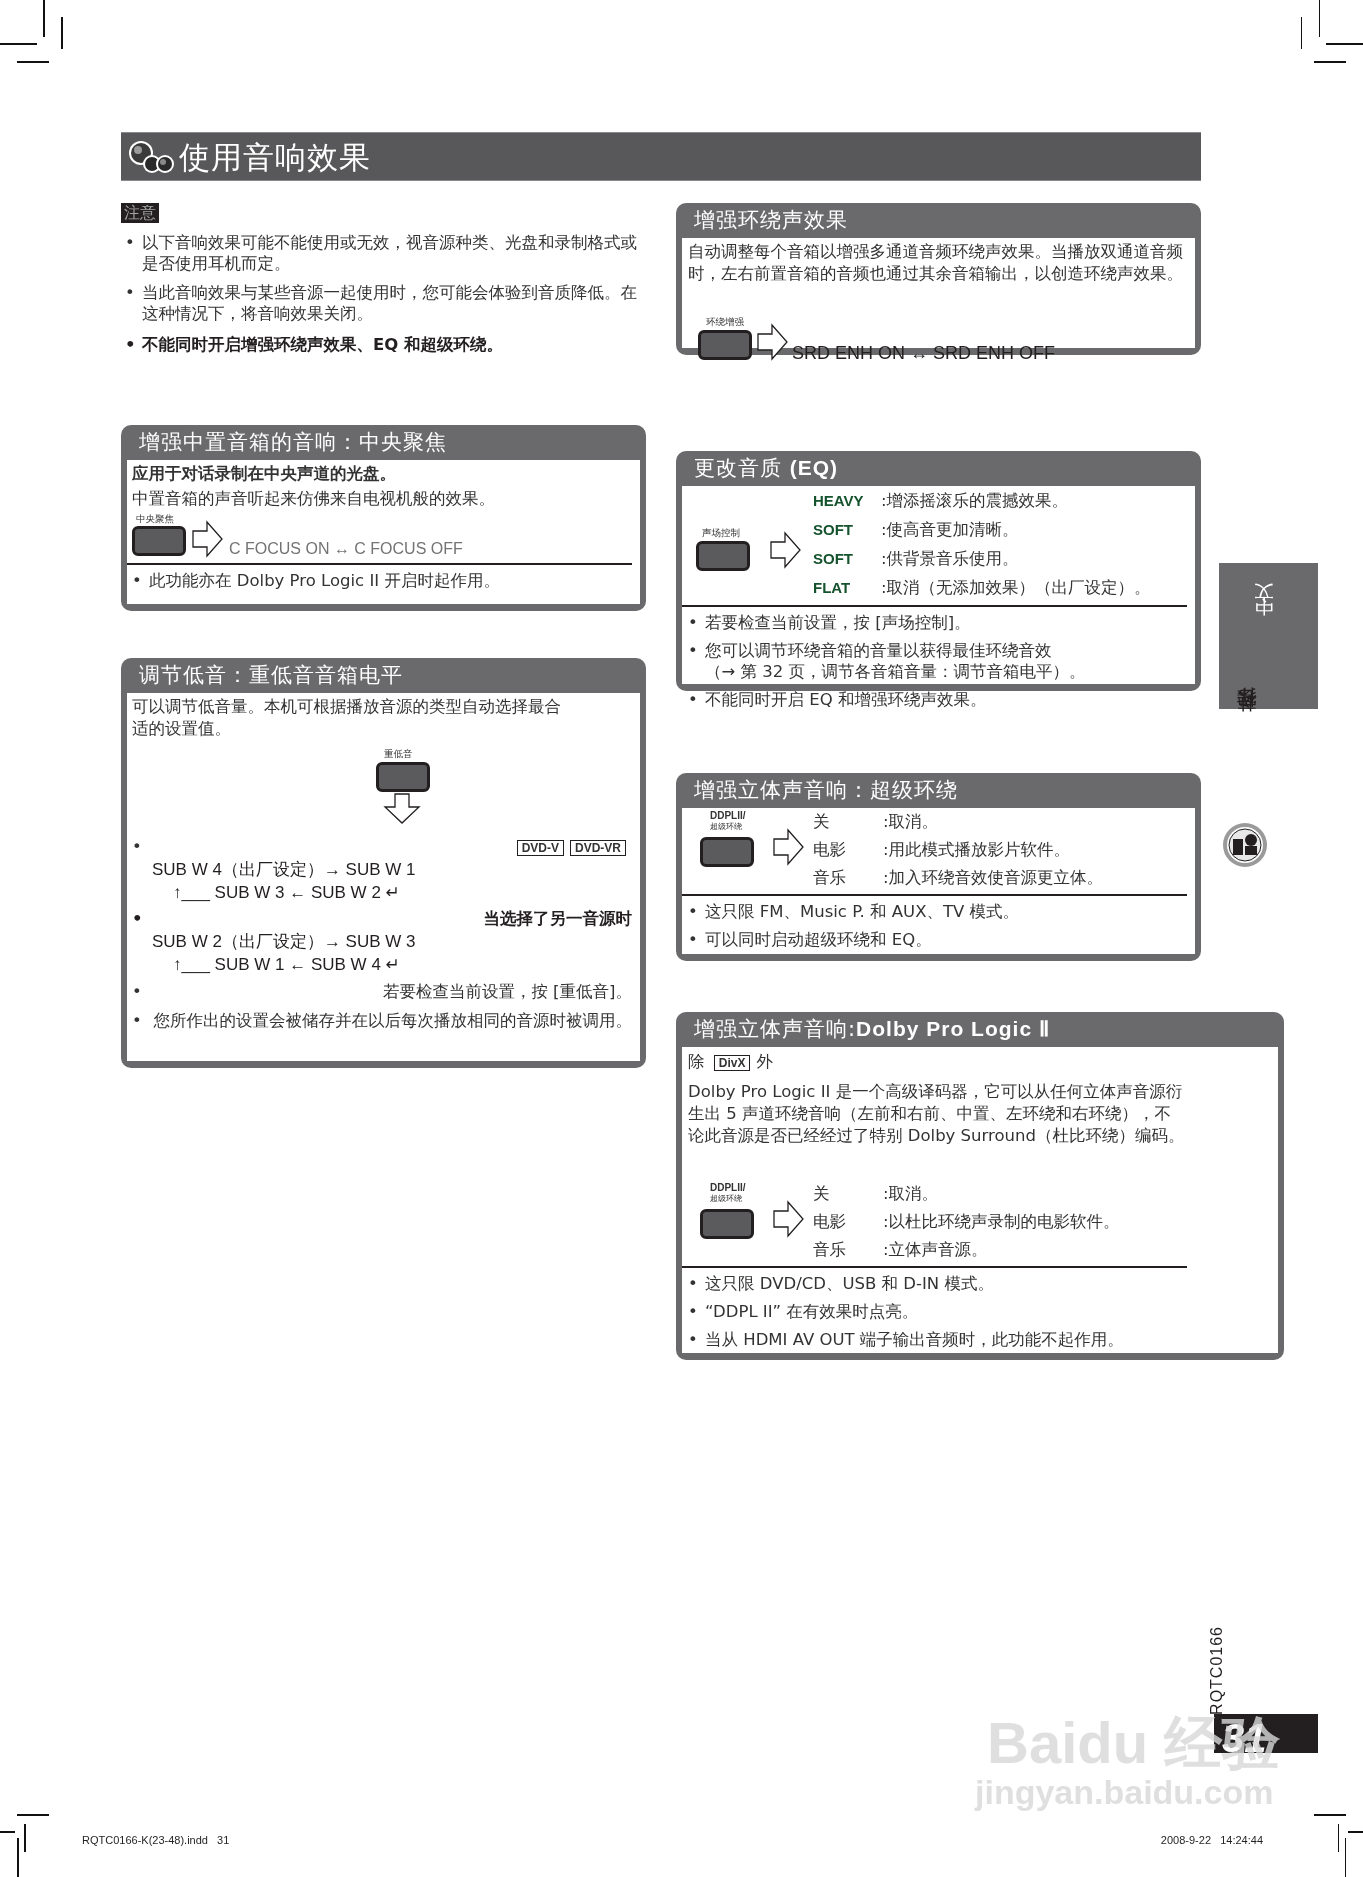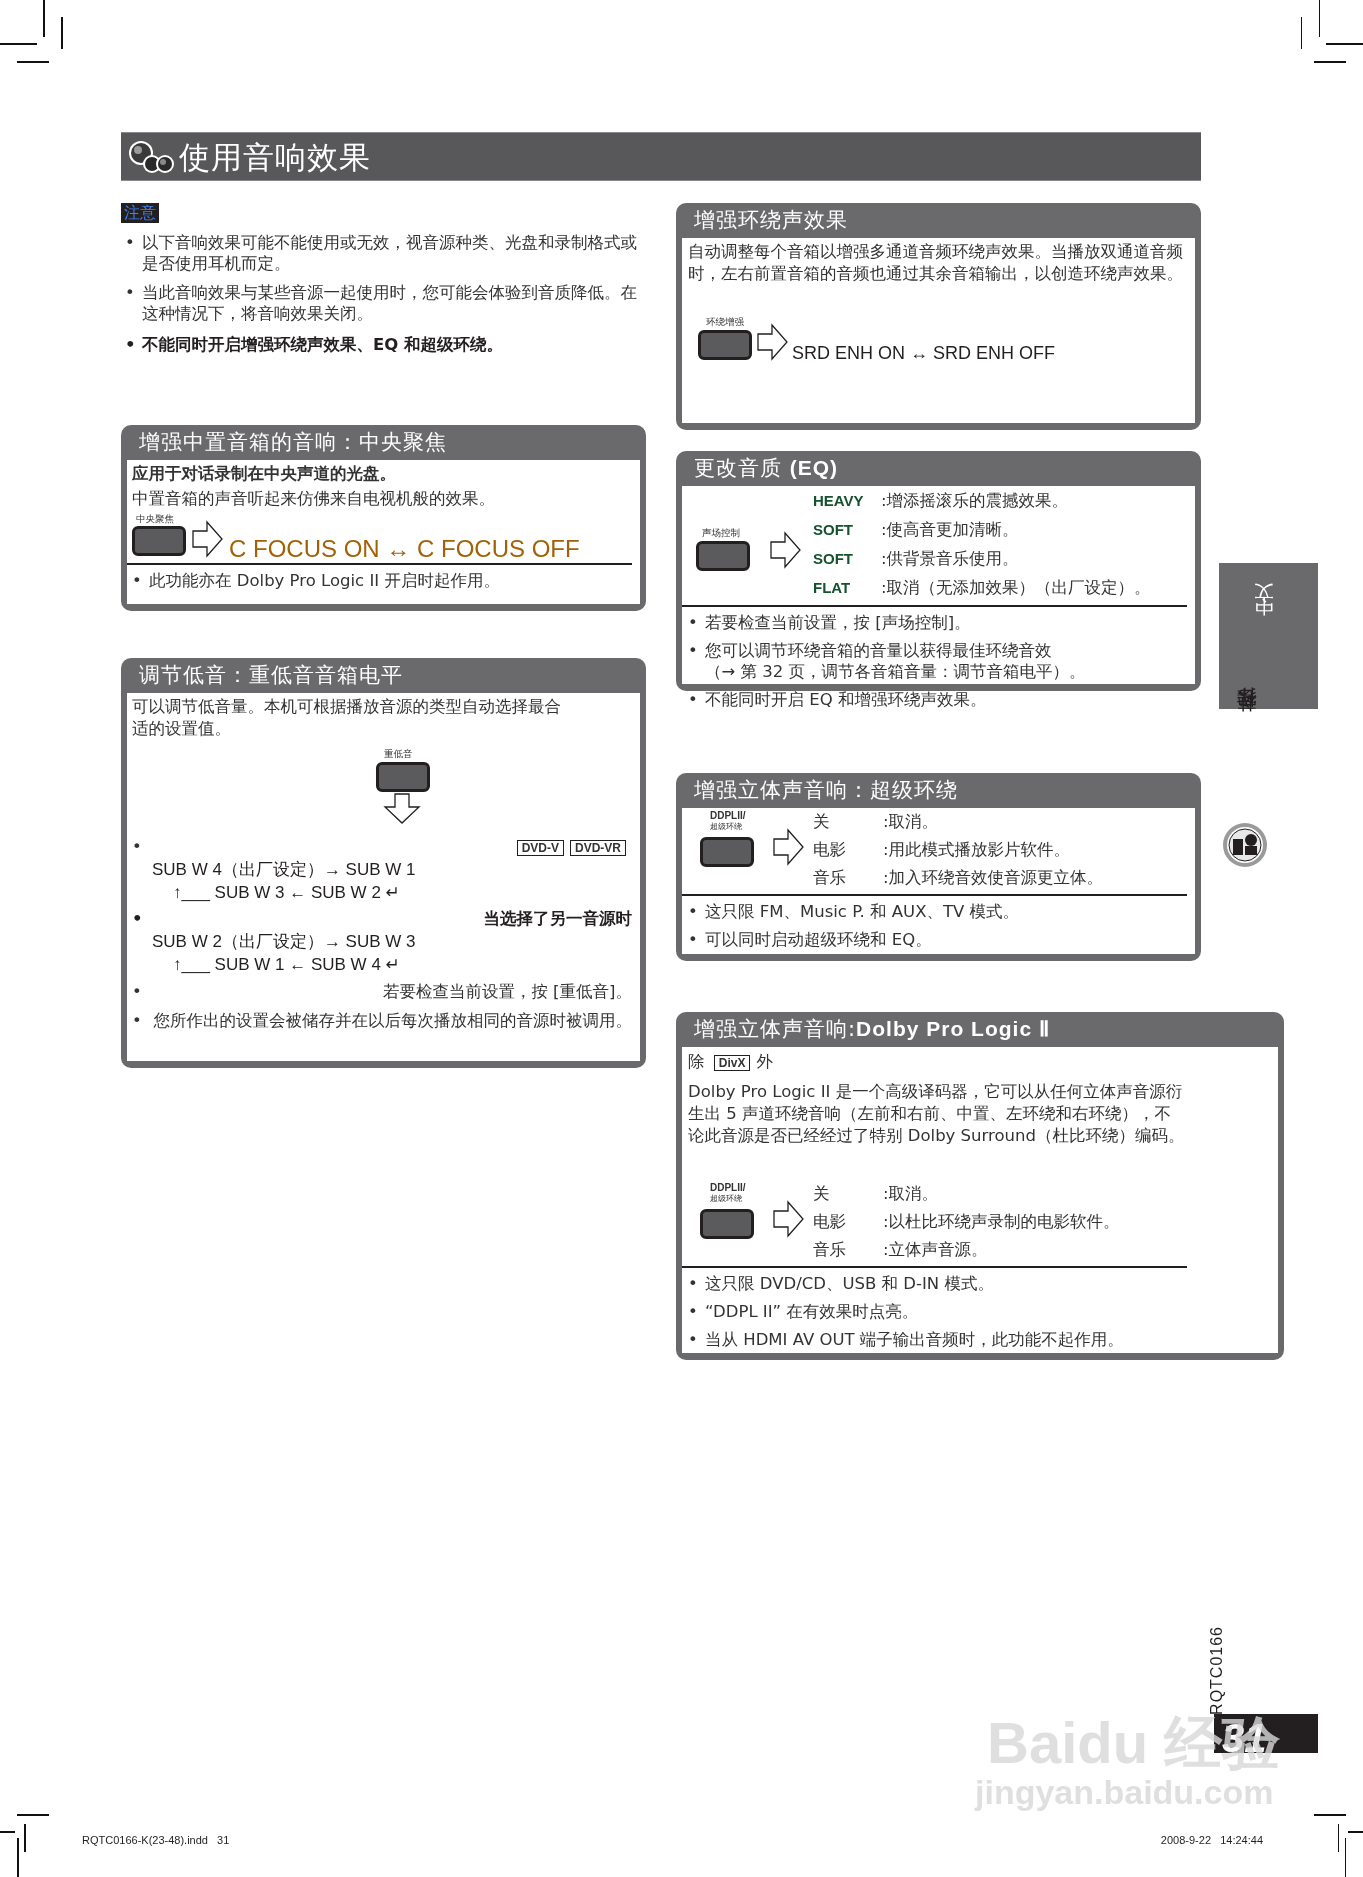--- a/index.html
+++ b/index.html
@@ -4,21 +4,21 @@
 <style>
   html, body { margin:0; padding:0; }
   body { width:1363px; height:1877px; position:relative; background:#ffffff; overflow:hidden;
          font-family:"DejaVu Sans","Liberation Sans",sans-serif; color:#231f20; }
   .abs { position:absolute; }
   .crop { position:absolute; background:#111; }
   .title-bar { position:absolute; left:121px; top:132px; width:1080px; height:47px; background:#58585a;
                border-top:1px solid #8a8a8c; border-bottom:1px solid #8a8a8c; }
   .title-bar .t { position:absolute; left:58px; top:4px; font-size:31px; color:#fff; letter-spacing:1px; }
   .title-icon { position:absolute; left:6px; top:6px; width:48px; height:36px; }
-  .note-label { position:absolute; left:121px; top:203px; background:#231f20; color:#3b82f6; font-size:16px; padding:1px 3px; line-height:18px; }
+  .note-label { position:absolute; left:121px; top:203px; background:#231f20; color:#a3a3a3; font-size:16px; padding:1px 3px; line-height:18px; }
   .bul { position:absolute; font-size:16.5px; line-height:21px; color:#333; }
   .bul .dot { position:absolute; left:0; top:0; }
   .bul .txt { display:block; padding-left:17px; }
   .bold { font-weight:bold; color:#231f20; }
   .box { position:absolute; background:#6a6a6c; border-radius:10px; }
   .box .hd { position:absolute; left:18px; top:3px; font-size:21px; color:#fff; letter-spacing:1px; white-space:nowrap; }
   .box .body { position:absolute; left:6px; right:6px; top:35px; bottom:7px; background:#fff; }
   .p { position:absolute; font-size:16.5px; line-height:22px; color:#333; }
   .rule { position:absolute; height:1.5px; background:#231f20; }
   .btn { position:absolute; width:48px; height:24px; background:#5b5b5d; border:3px solid #231f20; border-radius:6px; }
@@ -87,21 +87,21 @@
 <div class="box" style="left:121px;top:425px;width:525px;height:186px;">
   <div class="hd">增强中置音箱的音响：中央聚焦</div>
   <div class="body">
     <div class="p bold" style="left:5px;top:3px;">应用于对话录制在中央声道的光盘。</div>
     <div class="p" style="left:5px;top:28px;">中置音箱的声音听起来仿佛来自电视机般的效果。</div>
     <div class="btnlbl" style="left:9px;top:53px;">中央聚焦</div>
     <div class="btn" style="left:5px;top:66px;"></div>
     <svg class="arrow" style="left:65px;top:60px;" width="32" height="38" viewBox="0 0 32 38">
         <path d="M1 11 H15 V2 L30 19 L15 36 V27 H1 Z" fill="#fff" stroke="#231f20" stroke-width="1.3"></path>
       </svg>
-    <div class="p en" style="left:102px;top:78px;font-size:24px;color:#a16207;">C FOCUS ON ↔ C FOCUS OFF</div>
+    <div class="p en" style="left:102px;top:78px;font-size:16px;color:#737373;">C FOCUS ON ↔ C FOCUS OFF</div>
     <div class="rule" style="left:0;top:103px;width:505px;"></div>
     <div class="bul" style="left:5px;top:110px;width:500px;">
       <span class="dot">•</span>
         <span class="txt">此功能亦在 Dolby Pro Logic II 开启时起作用。</span>
     </div>
   </div>
 </div>
 
 <div class="box" style="left:121px;top:658px;width:525px;height:410px;text-align:right;">
   <div class="hd">调节低音：重低音音箱电平</div>
@@ -135,21 +135,21 @@
       <span class="dot">•</span>
         <span class="txt">若要检查当前设置，按 [重低音]。</span>
     </div>
     <div class="bul" style="left:5px;top:317px;width:500px;">
       <span class="dot">•</span>
         <span class="txt">您所作出的设置会被储存并在以后每次播放相同的音源时被调用。</span>
     </div>
   </div>
 </div>
 
-<div class="box" style="left:676px;top:203px;width:525px;height:227px;">
+<div class="box" style="left:676px;top:203px;width:525px;height:152px;">
   <div class="hd">增强环绕声效果</div>
   <div class="body">
     <div class="p" style="left:6px;top:3px;width:498px;">自动调整每个音箱以增强多通道音频环绕声效果。当播放双通道音频时，左右前置音箱的音频也通过其余音箱输出，以创造环绕声效果。</div>
     <div class="btnlbl" style="left:24px;top:78px;">环绕增强</div>
     <div class="btn" style="left:16px;top:92px;"></div>
     <svg class="arrow" style="left:75px;top:85px;" width="32" height="38" viewBox="0 0 32 38">
         <path d="M1 11 H15 V2 L30 19 L15 36 V27 H1 Z" fill="#fff" stroke="#231f20" stroke-width="1.3"></path>
       </svg>
     <div class="p en" style="left:110px;top:104px;font-size:18px;color:#231f20;">SRD ENH ON ↔ SRD ENH OFF</div>
   </div>

